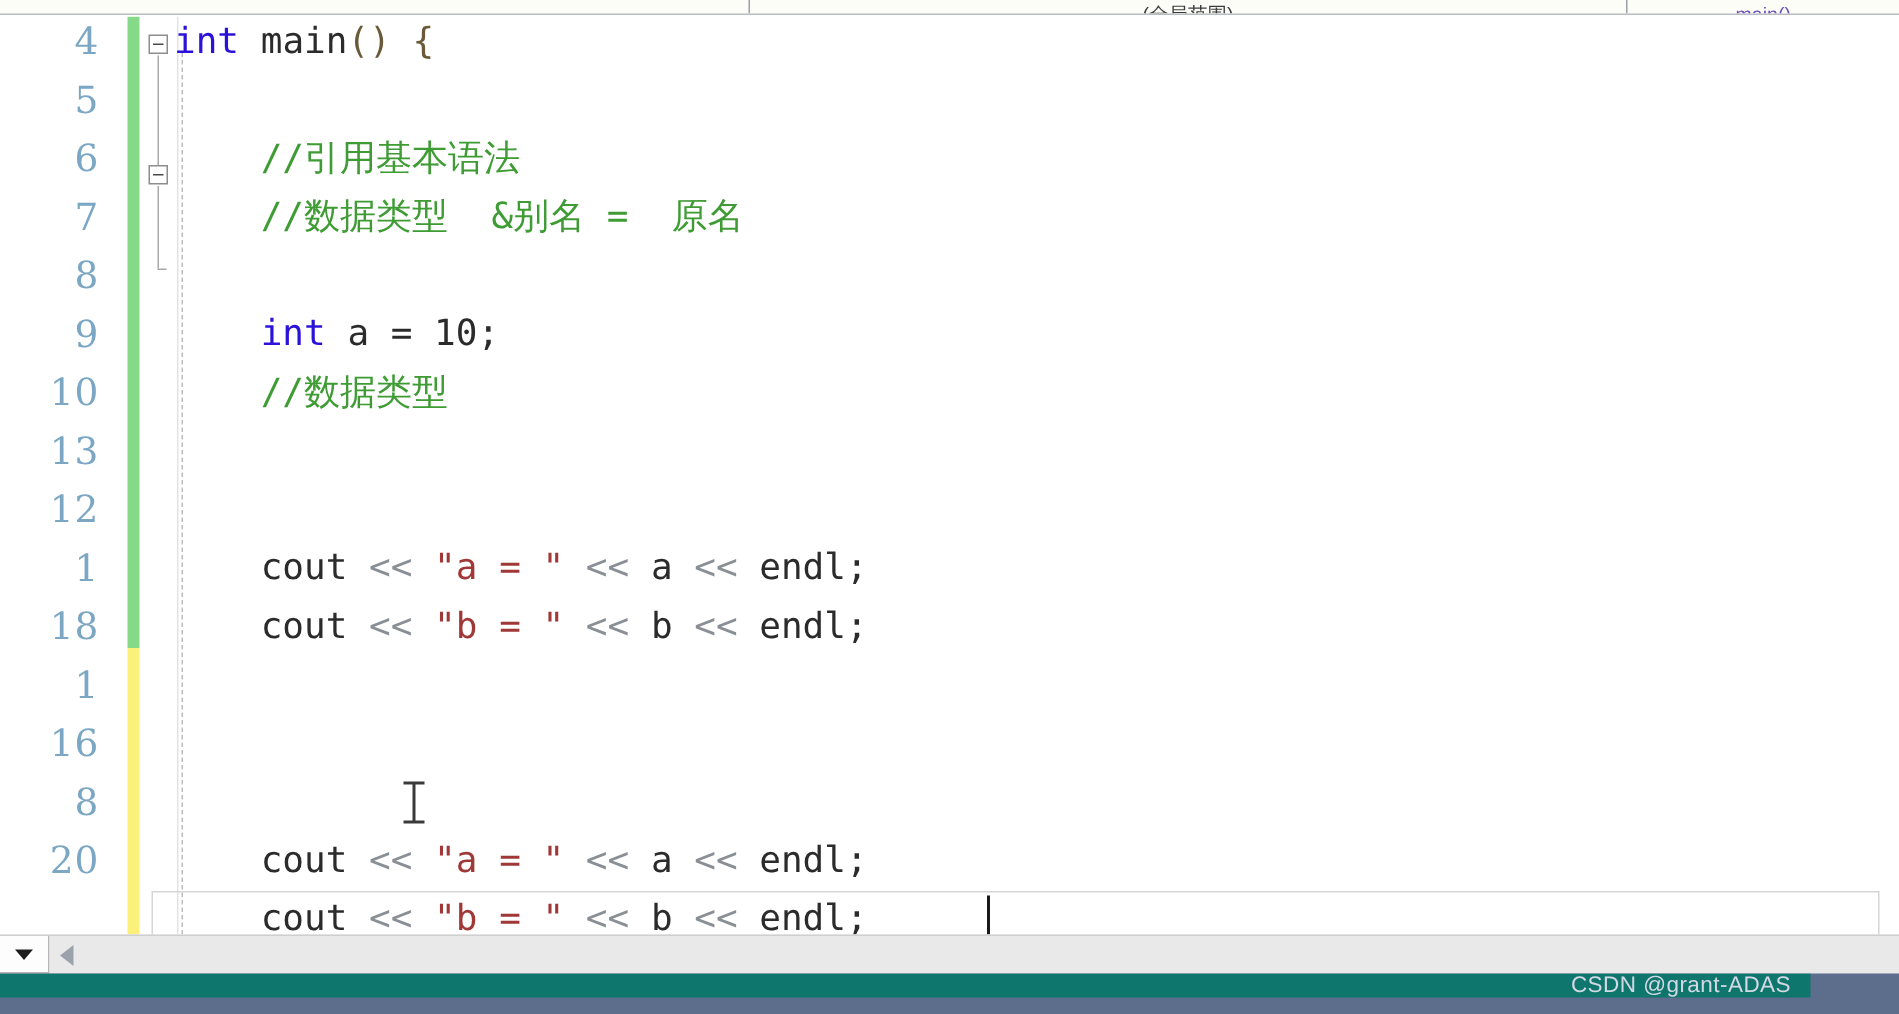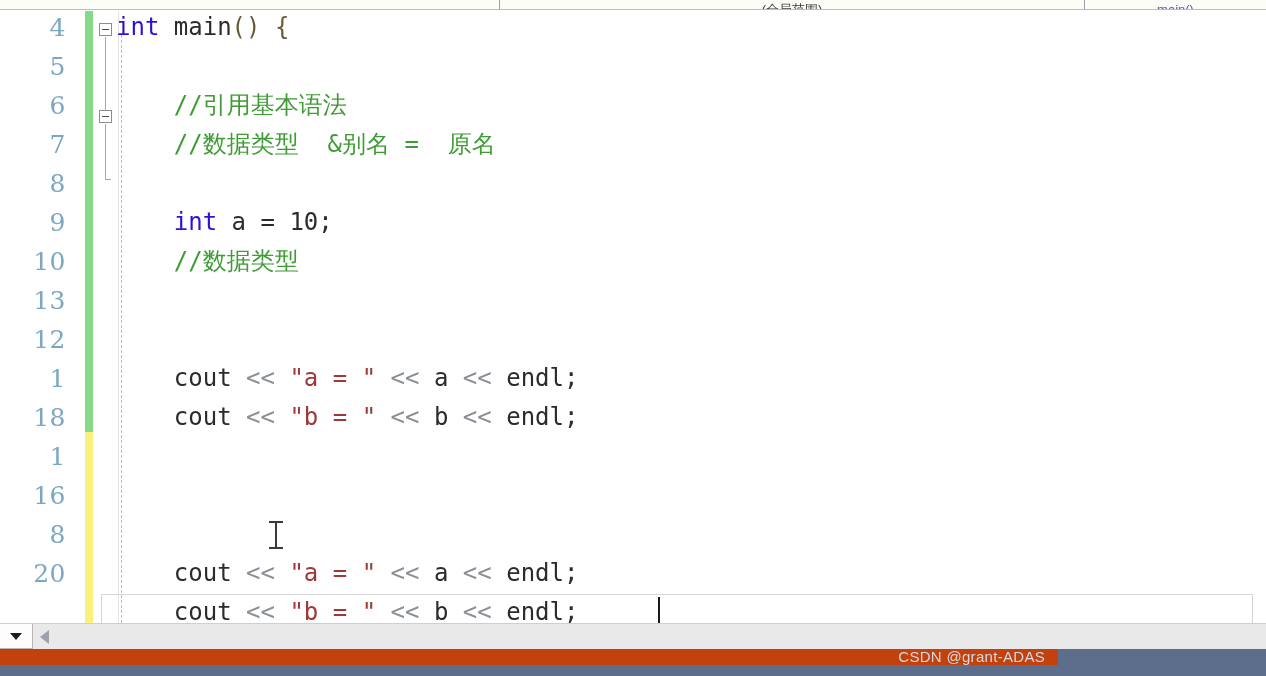--- a/index.html
+++ b/index.html
@@ -154,22 +154,22 @@
     width: 0; height: 0; border-top: 7px solid transparent;
     border-bottom: 7px solid transparent; border-right: 9px solid #9ba2ab;
   }
 
   
   .wm-strip {
     position: absolute; left: 0; top: 649px; width: 1266px; height: 27px;
     background: #5d6d8c; overflow: hidden;
   }
   .wm-band {
-    position: absolute; left: 0; top: 0; width: 1058px; height: 16px;
-    background: #c2410c;
+    position: absolute; left: 0; top: 0; width: 1207px; height: 16px;
+    background: #0f766e;
   }
   .wm-text {
     position: absolute; right: 13px; top: -1px;
     font-family: "Liberation Sans", sans-serif;
     font-size: 15px; line-height: 18px;
     color: #d3d9e4; white-space: nowrap;
     letter-spacing: 0.3px;
   }
 </style>
 </head>

